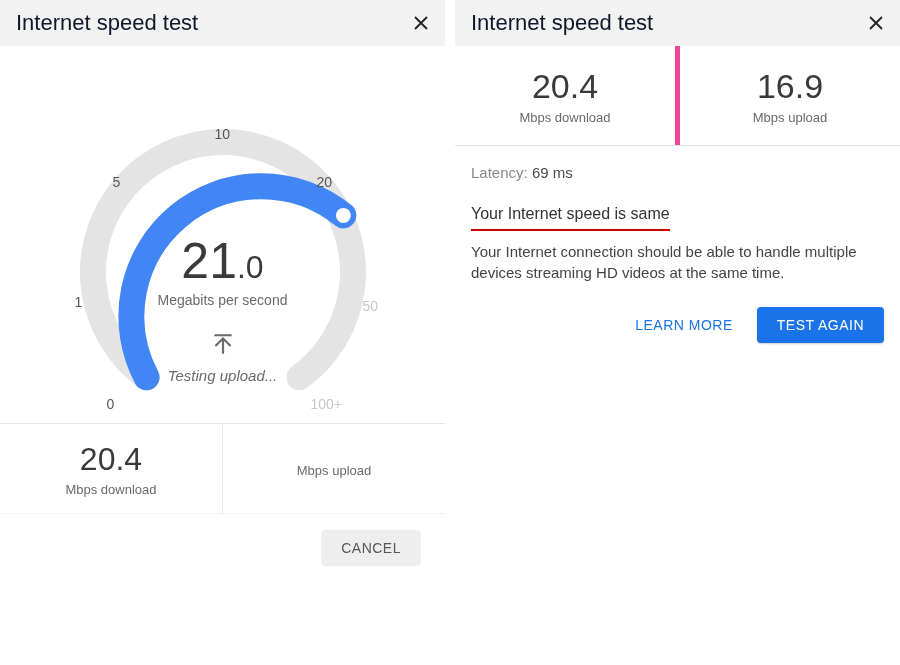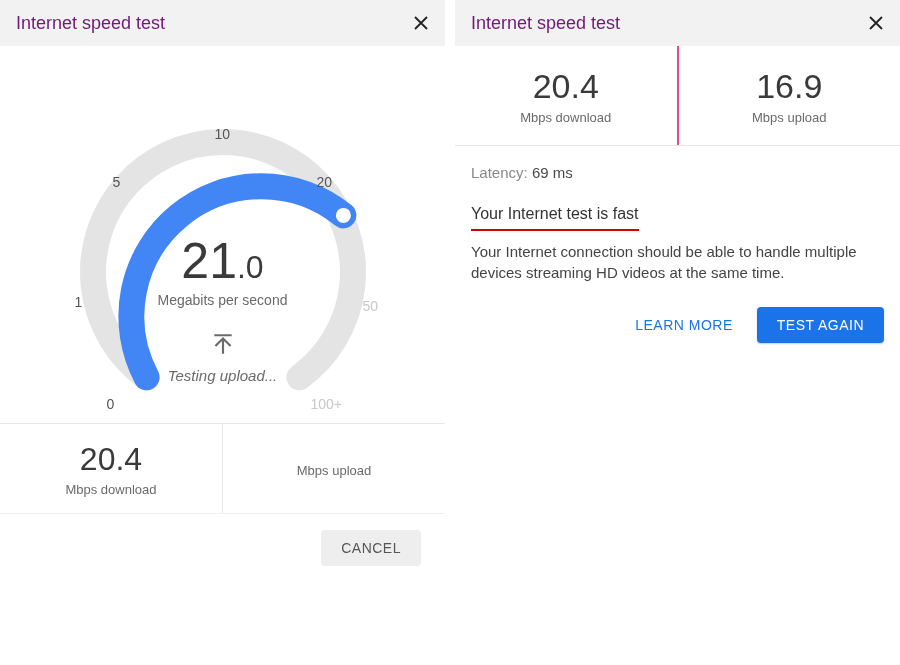--- a/index.html
+++ b/index.html
@@ -21,21 +21,21 @@
   .panel-right { }
 
   
   .hdr {
     display:flex; align-items:center;
     height:46px;
     padding:0 10px 0 16px;
     background:#f2f2f2;
   }
   .hdr .title {
-    font-size:18px; color:#701a75; flex:1;
+    font-size:22px; color:#0f172a; flex:1;
   }
   .hdr .close {
     width:28px; height:28px;
     display:flex; align-items:center; justify-content:center;
     cursor:pointer; color:#222;
   }
   .hdr .close svg { width:18px; height:18px; stroke:#222; stroke-width:2.4; }
 
   
   .gauge-area {
@@ -114,21 +114,21 @@
   
   .result-stats {
     display:flex;
     height:100px;
     border-bottom:1px solid #e6e6e6;
   }
   .result-stats .stat {
     flex:1;
     display:flex; flex-direction:column; align-items:center; justify-content:center;
   }
-  .result-stats .stat + .stat { border-left:2px solid #ec4899; }
+  .result-stats .stat + .stat { border-left:5px solid #ec4899; }
   .result-stats .val { font-size:34px; color:#3a3a3a; }
   .result-stats .lbl { font-size:13px; color:#6a6a6a; margin-top:4px; }
 
   .details {
     padding:18px 16px 0 16px;
     font-size:15px; color:#4a4a4a;
   }
   .details .line { margin-bottom:6px; }
   .details .muted { color:#888; }
   .details .blur {
@@ -257,21 +257,21 @@
       <div class="lbl">Mbps upload</div>
     </div>
   </div>
 
   <div class="details">
     <div class="line">
       <span class="muted">Latency:</span>
       <span>69 ms</span>
     </div>
 
-    <div><span class="headline">Your Internet test is fast</span></div>
+    <div><span class="headline">Your Internet speed is same</span></div>
     <p class="msg">Your Internet connection should be able to handle multiple devices streaming HD videos at the same time.</p>
   </div>
 
   <div class="action-row">
     <button class="link-btn">LEARN MORE</button>
     <button class="btn blue">TEST AGAIN</button>
   </div>
 
 </div>
 

